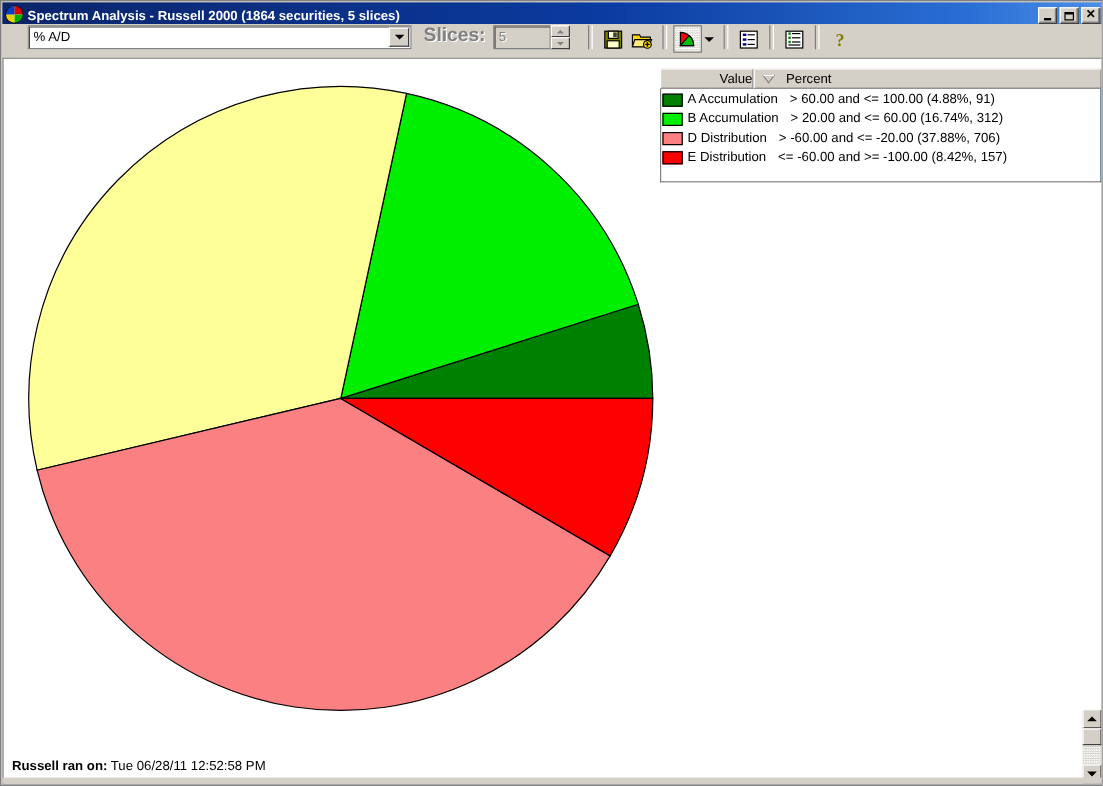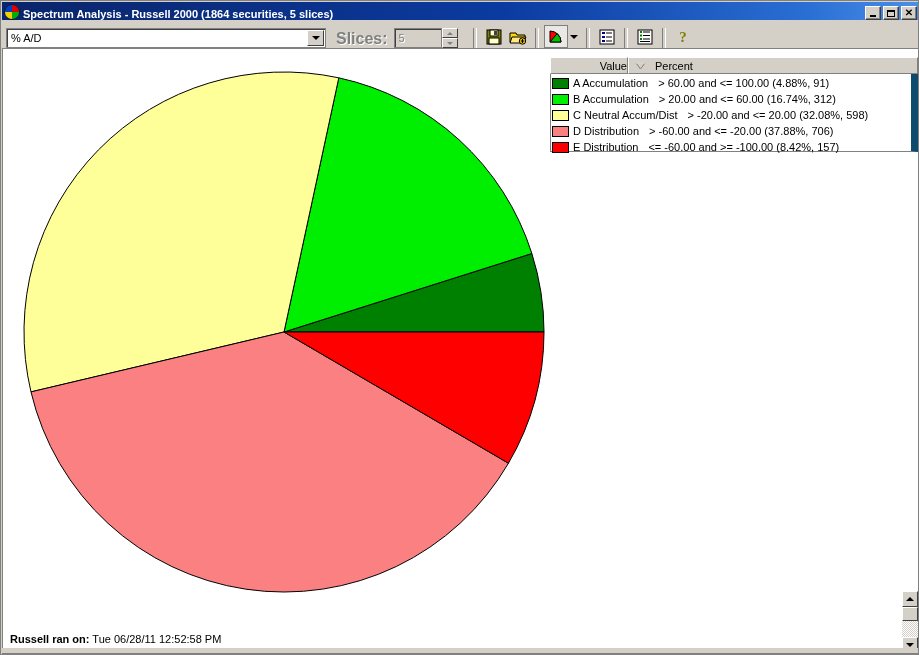--- a/index.html
+++ b/index.html
@@ -69,23 +69,23 @@
   }
   .win-btn .glyph-close {
     font-size: 10px; font-weight: bold; line-height: 10px; font-family: "Liberation Sans", sans-serif;
   }
 
   
   .toolbar {
     position: absolute; left: 1px; top: 20px;
     width: 917px; height: 27px;
     background: #d4d0c8;
-    display: flex; align-items: flex-end;
-    box-sizing: border-box;
-    padding-left: 4px;
+    display: flex; align-items: flex-start;
+    box-sizing: border-box;
+    padding-left: 21px;
   }
   .combo {
     width: 320px; height: 20px;
     background: #ffffff;
     border: 1px solid #808080;
     box-shadow: inset 1px 1px 0 #404040, inset -1px -1px 0 #ffffff;
     box-sizing: border-box;
     display: flex; align-items: center;
     position: relative;
     margin-right: 10px;
@@ -201,21 +201,21 @@
     font-size: 11px; color: #000;
     display: flex; align-items: center;
     padding-left: 4px;
     height: 17px;
   }
   .lh-value { width: 78px; flex: 0 0 78px; justify-content: flex-end; }
   .lh-percent { flex: 1 1 auto; display:flex; align-items:center; gap:8px; }
   .sort-wrap { width: 14px; display:flex; align-items:center; justify-content:center; }
   .legend-body {
     border-left: 1px solid #808080;
-    border-right: 7px solid #0c4a6e;
+    border-right: 1px solid #0c4a6e;
     border-bottom: 1px solid #808080;
     background: #ffffff;
     padding: 1px 0 0 1px;
     box-sizing: border-box;
     height: 78px;
   }
   .legend-row {
     display: flex; align-items: center;
     height: 16px;
     font-size: 11px; color: #000;
@@ -437,25 +437,20 @@
             <span class="swatch" style="background: rgb(0, 128, 0);"></span>
             <span class="lg-label">A Accumulation</span>
             <span class="lg-range">&gt; 60.00 and &lt;= 100.00 (4.88%, 91)</span>
           </div>
           <div class="legend-row">
             <span class="swatch" style="background: rgb(0, 238, 0);"></span>
             <span class="lg-label">B Accumulation</span>
             <span class="lg-range">&gt; 20.00 and &lt;= 60.00 (16.74%, 312)</span>
           </div>
           <div class="legend-row">
-            <span class="swatch" style="background: rgb(255, 255, 153);"></span>
-            <span class="lg-label">C Neutral Accum/Dist</span>
-            <span class="lg-range">&gt; -20.00 and &lt;= 20.00 (32.08%, 598)</span>
-          </div>
-          <div class="legend-row">
             <span class="swatch" style="background: rgb(250, 128, 130);"></span>
             <span class="lg-label">D Distribution</span>
             <span class="lg-range">&gt; -60.00 and &lt;= -20.00 (37.88%, 706)</span>
           </div>
           <div class="legend-row">
             <span class="swatch" style="background: rgb(255, 0, 0);"></span>
             <span class="lg-label">E Distribution</span>
             <span class="lg-range">&lt;= -60.00 and &gt;= -100.00 (8.42%, 157)</span>
           </div>
         </div>

